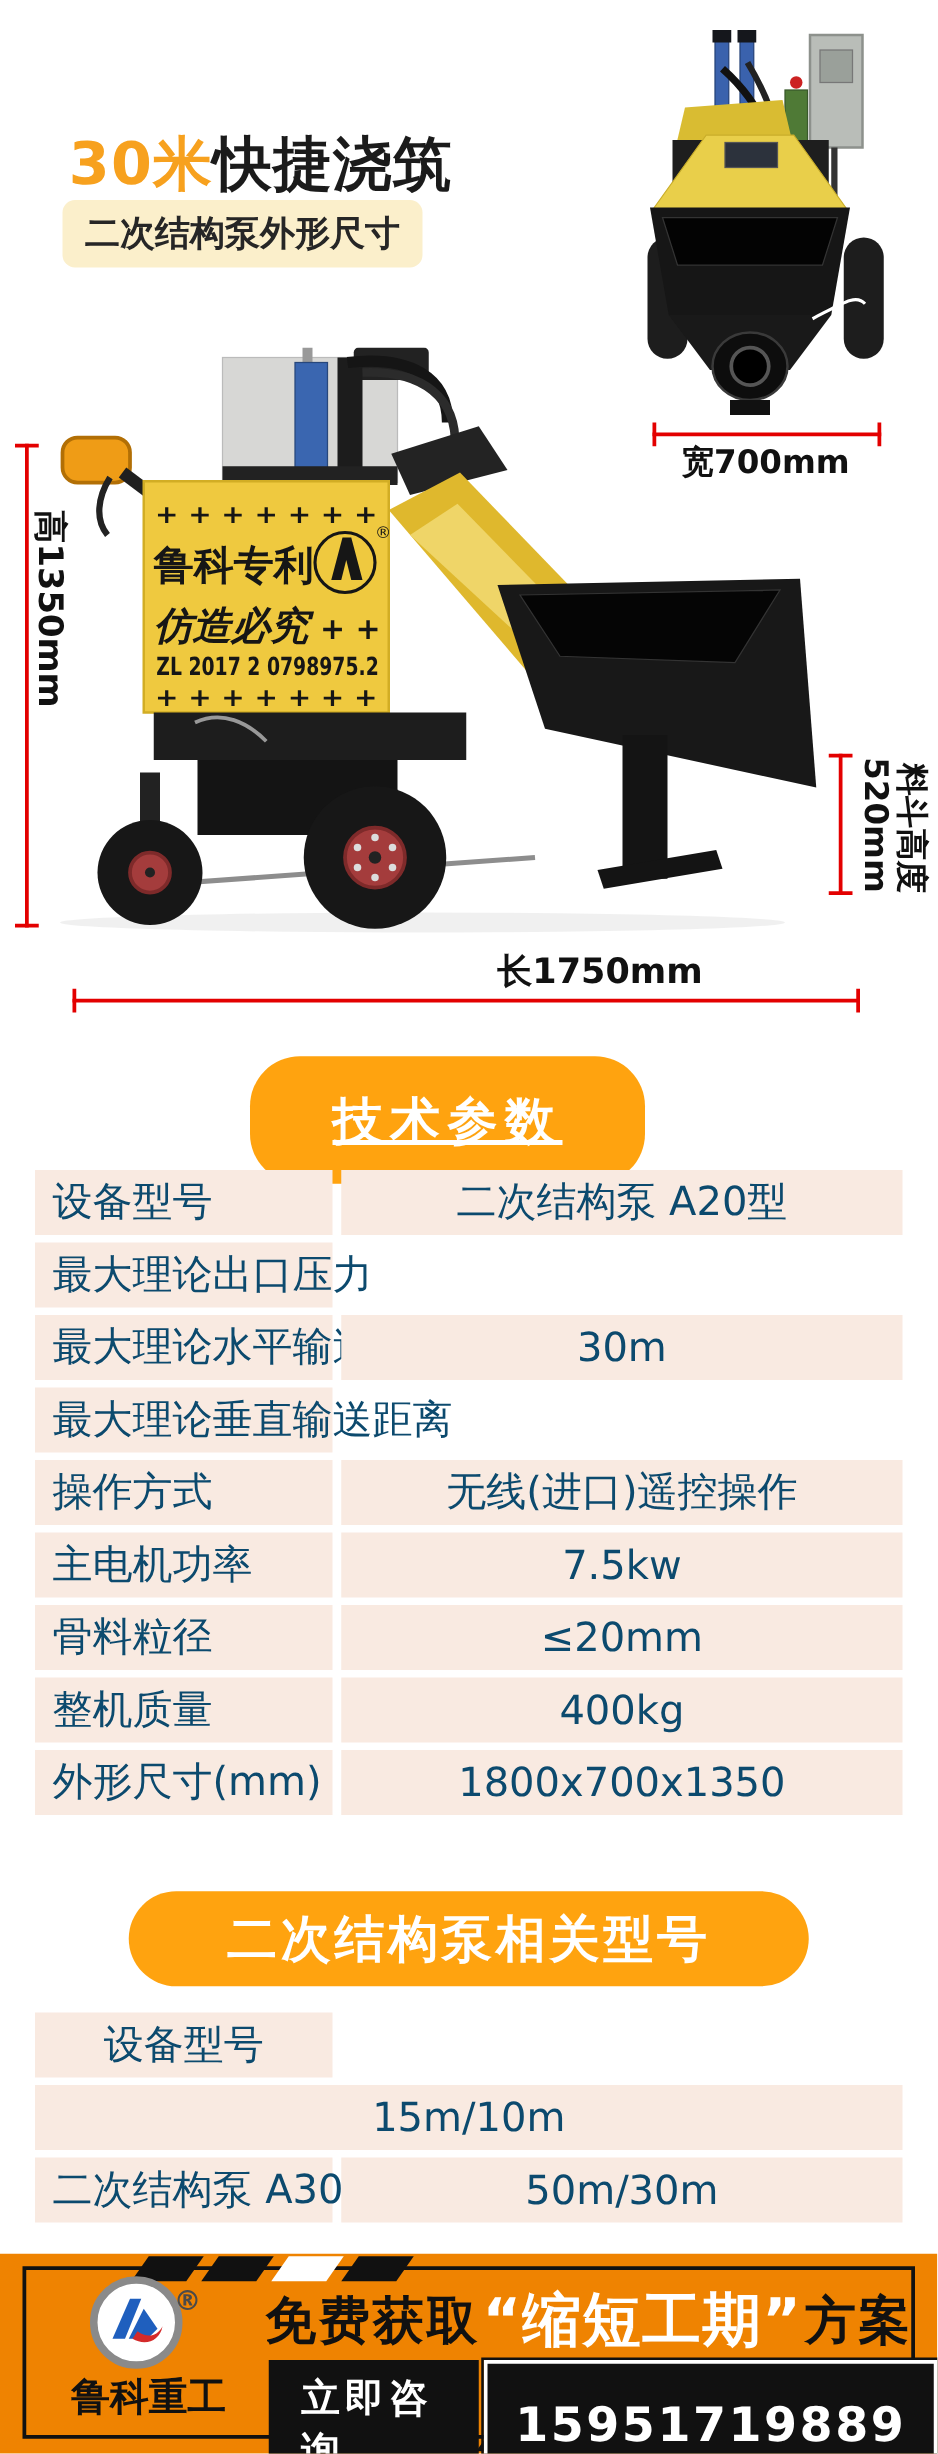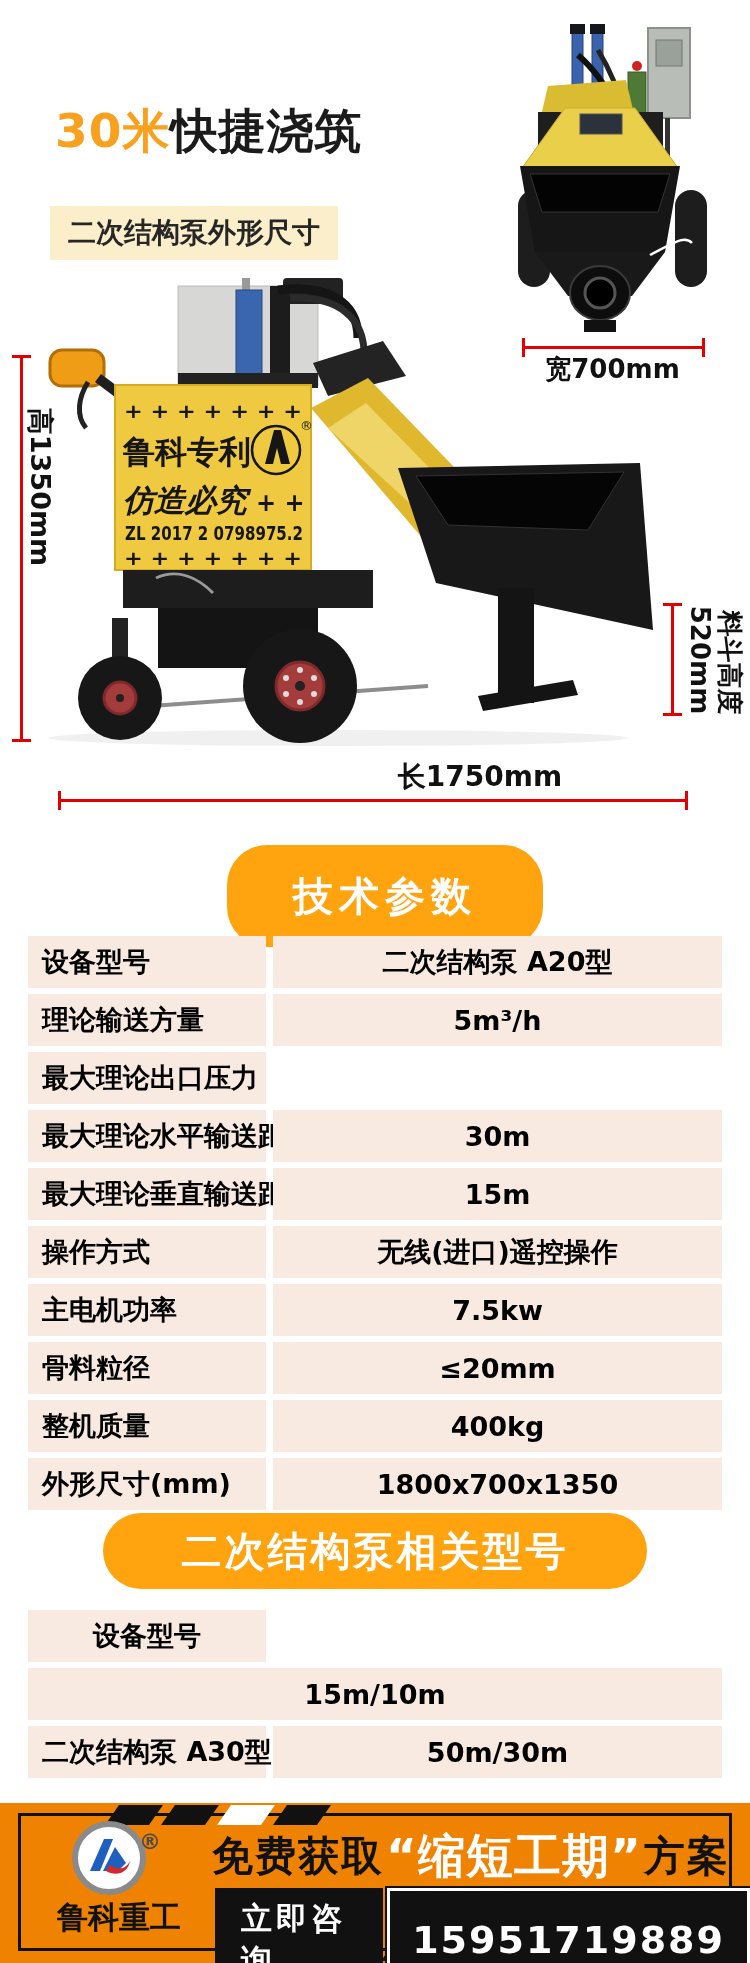--- a/index.html
+++ b/index.html
@@ -3,22 +3,22 @@
 <meta charset="utf-8">
 <style>
   html,body{margin:0;padding:0;background:#ffffff;}
   .page{position:relative;width:750px;height:1963px;background:#ffffff;overflow:hidden;
         font-family:"DejaVu Sans","Liberation Sans",sans-serif;color:#1d1d1d;}
 
   
   .main-title{position:absolute;left:55px;top:80px;font-size:47px;font-weight:bold;
               letter-spacing:1px;white-space:nowrap;color:#1b1b1b;margin-top:20px;}
   .main-title .hl{color:#F7A11E;}
-  .subtitle-badge{position:absolute;left:50px;top:160px;background:#FBEFCB;border-radius:0;
-              padding:8px 18px;font-size:28px;font-weight:bold;color:#262626;white-space:nowrap;margin-top:46px;}
+  .subtitle-badge{position:absolute;left:50px;top:160px;background:#FBEFCB;border-radius:10px;
+              padding:8px 18px;font-size:28px;font-weight:bold;color:#262626;white-space:nowrap;}
 
   
   .front-photo{position:absolute;left:510px;top:0px;width:205px;height:338px;}
   .side-photo{position:absolute;left:28px;top:278px;width:645px;height:475px;}
 
   
   .dim-line{position:absolute;background:#E30000;}
   .dim-line.h{height:3px;}
   .dim-line.v{width:3px;}
   .dim-line.h::before,.dim-line.h::after{content:"";position:absolute;top:-8px;width:3px;height:19px;background:#E30000;}
@@ -34,30 +34,30 @@
   .dim-h-text{left:-70px;top:469px;width:220px;font-size:27px;transform:rotate(90deg);}
   .dim-hop-line{left:671px;top:603px;height:113px;}
   .dim-hop-val{left:630px;top:645px;width:140px;font-size:26px;transform:rotate(90deg);}
   .dim-hop-name{left:659px;top:645px;width:140px;font-size:26px;transform:rotate(90deg);}
   .dim-l-text{left:290px;top:758px;width:380px;font-size:28px;}
   .dim-l-line{left:58px;top:799px;width:630px;}
 
   
   .pill{position:absolute;background:#FFA30F;color:#ffffff;font-weight:bold;border-radius:40px;
         display:flex;align-items:center;justify-content:center;letter-spacing:6px;}
-  .pill-specs{left:227px;top:845px;width:316px;height:102px;font-size:40px;}
+  .pill-specs{left:200px;top:845px;width:316px;height:102px;font-size:40px;text-decoration:underline;}
   .pill-models{left:103px;top:1513px;width:544px;height:76px;font-size:40px;letter-spacing:3px;}
 
   
   .spec-table{position:absolute;left:28px;width:694px;}
   .spec-table.t1{top:936px;}
   .spec-table.t2{top:1610px;}
   .t-row{display:flex;gap:7px;margin-bottom:6px;}
   .t-cell{background:#F9EAE1;height:52px;display:flex;align-items:center;box-sizing:border-box;
-          font-size:27px;font-weight:700;color:#000000;white-space:nowrap;}
+          font-size:32px;font-weight:400;color:#0c4a6e;white-space:nowrap;}
   .t-label{width:238px;padding-left:14px;}
   .t-label.center{justify-content:center;padding-left:0;}
   .t-value{flex:1;justify-content:center;}
 
   
   .footer{position:absolute;left:0;top:1803px;width:750px;height:160px;background:#EF8301;}
   .footer-frame{position:absolute;left:18px;top:10px;right:18px;bottom:12px;border:3px solid #111;}
   .stripes{position:absolute;display:flex;gap:12px;}
   .stripes.top{left:112px;top:2px;}
   .stripes.bottom{right:38px;bottom:2px;}
@@ -202,33 +202,28 @@
   <div class="dim-line h dim-l-line"></div>
 
   <div class="pill pill-specs">技术参数</div>
 
   <div class="spec-table t1">
     <div class="t-row">
       <div class="t-cell t-label">设备型号</div>
       <div class="t-cell t-value">二次结构泵 A20型</div>
     </div>
     <div class="t-row">
-      <div class="t-cell t-label">理论输送方量</div>
-      <div class="t-cell t-value">5m³/h</div>
-    </div>
-    <div class="t-row">
       <div class="t-cell t-label">最大理论出口压力</div>
     </div>
     <div class="t-row">
       <div class="t-cell t-label">最大理论水平输送距离</div>
       <div class="t-cell t-value">30m</div>
     </div>
     <div class="t-row">
       <div class="t-cell t-label">最大理论垂直输送距离</div>
-      <div class="t-cell t-value">15m</div>
     </div>
     <div class="t-row">
       <div class="t-cell t-label">操作方式</div>
       <div class="t-cell t-value">无线(进口)遥控操作</div>
     </div>
     <div class="t-row">
       <div class="t-cell t-label">主电机功率</div>
       <div class="t-cell t-value">7.5kw</div>
     </div>
     <div class="t-row">

